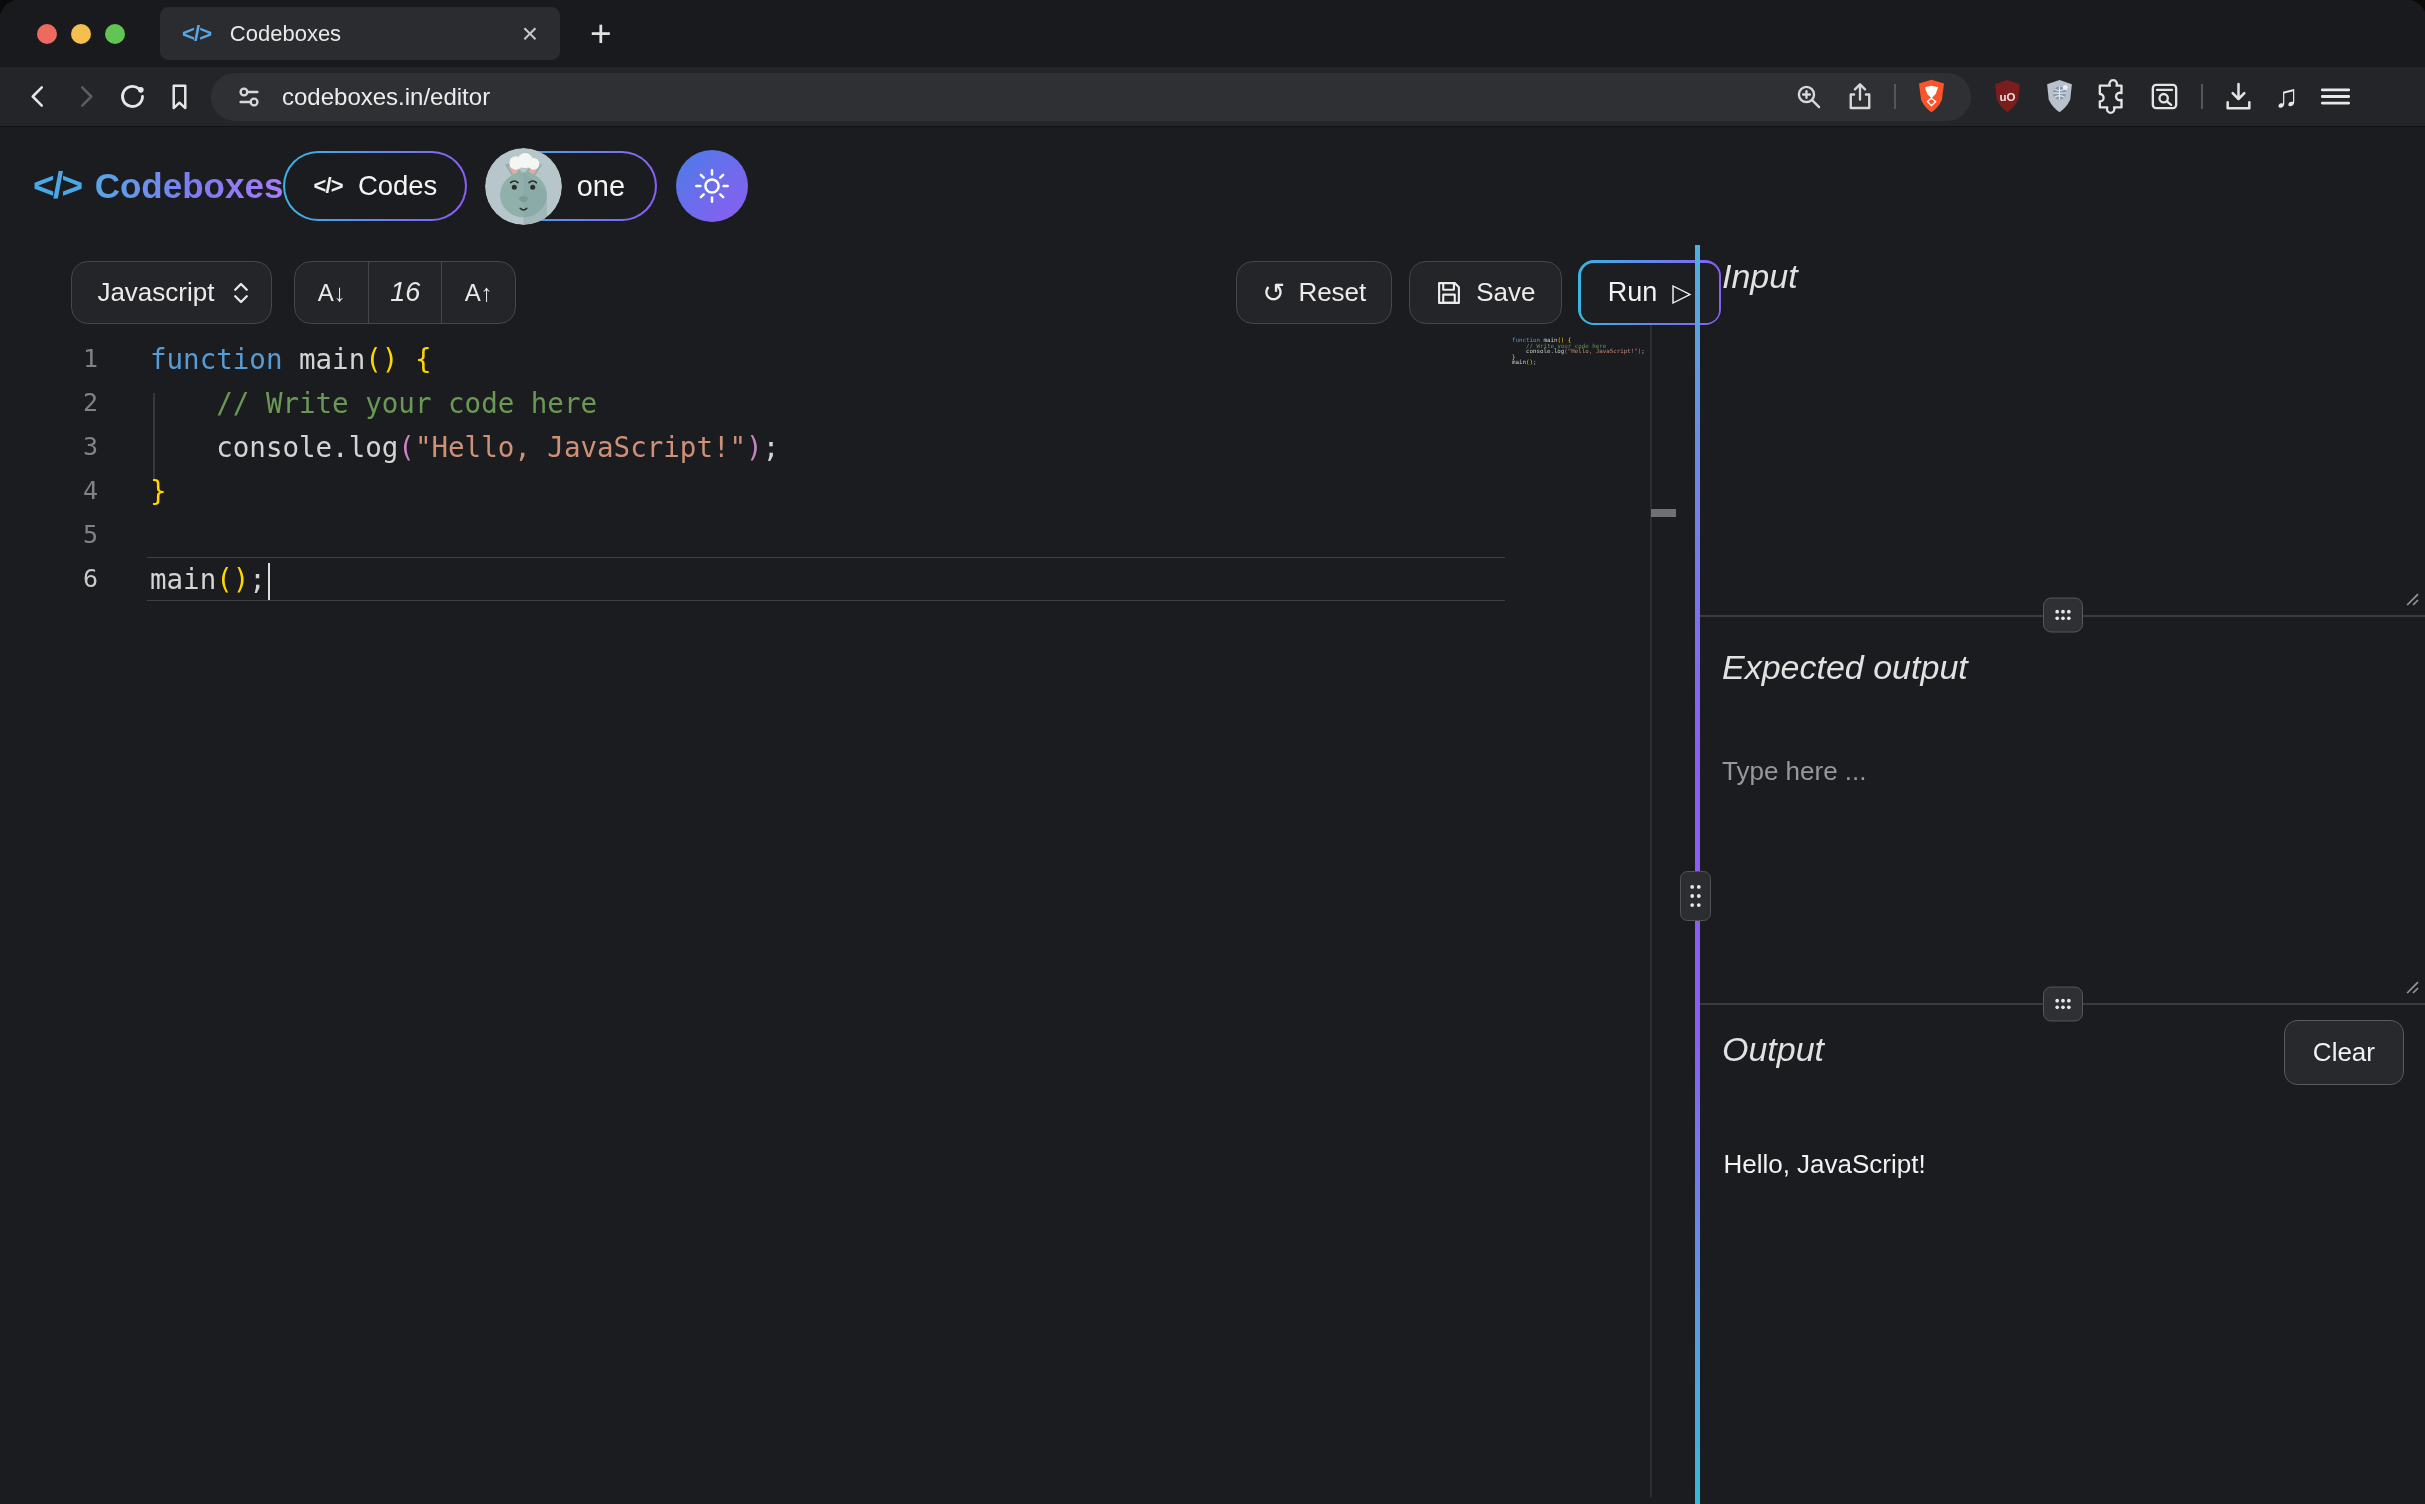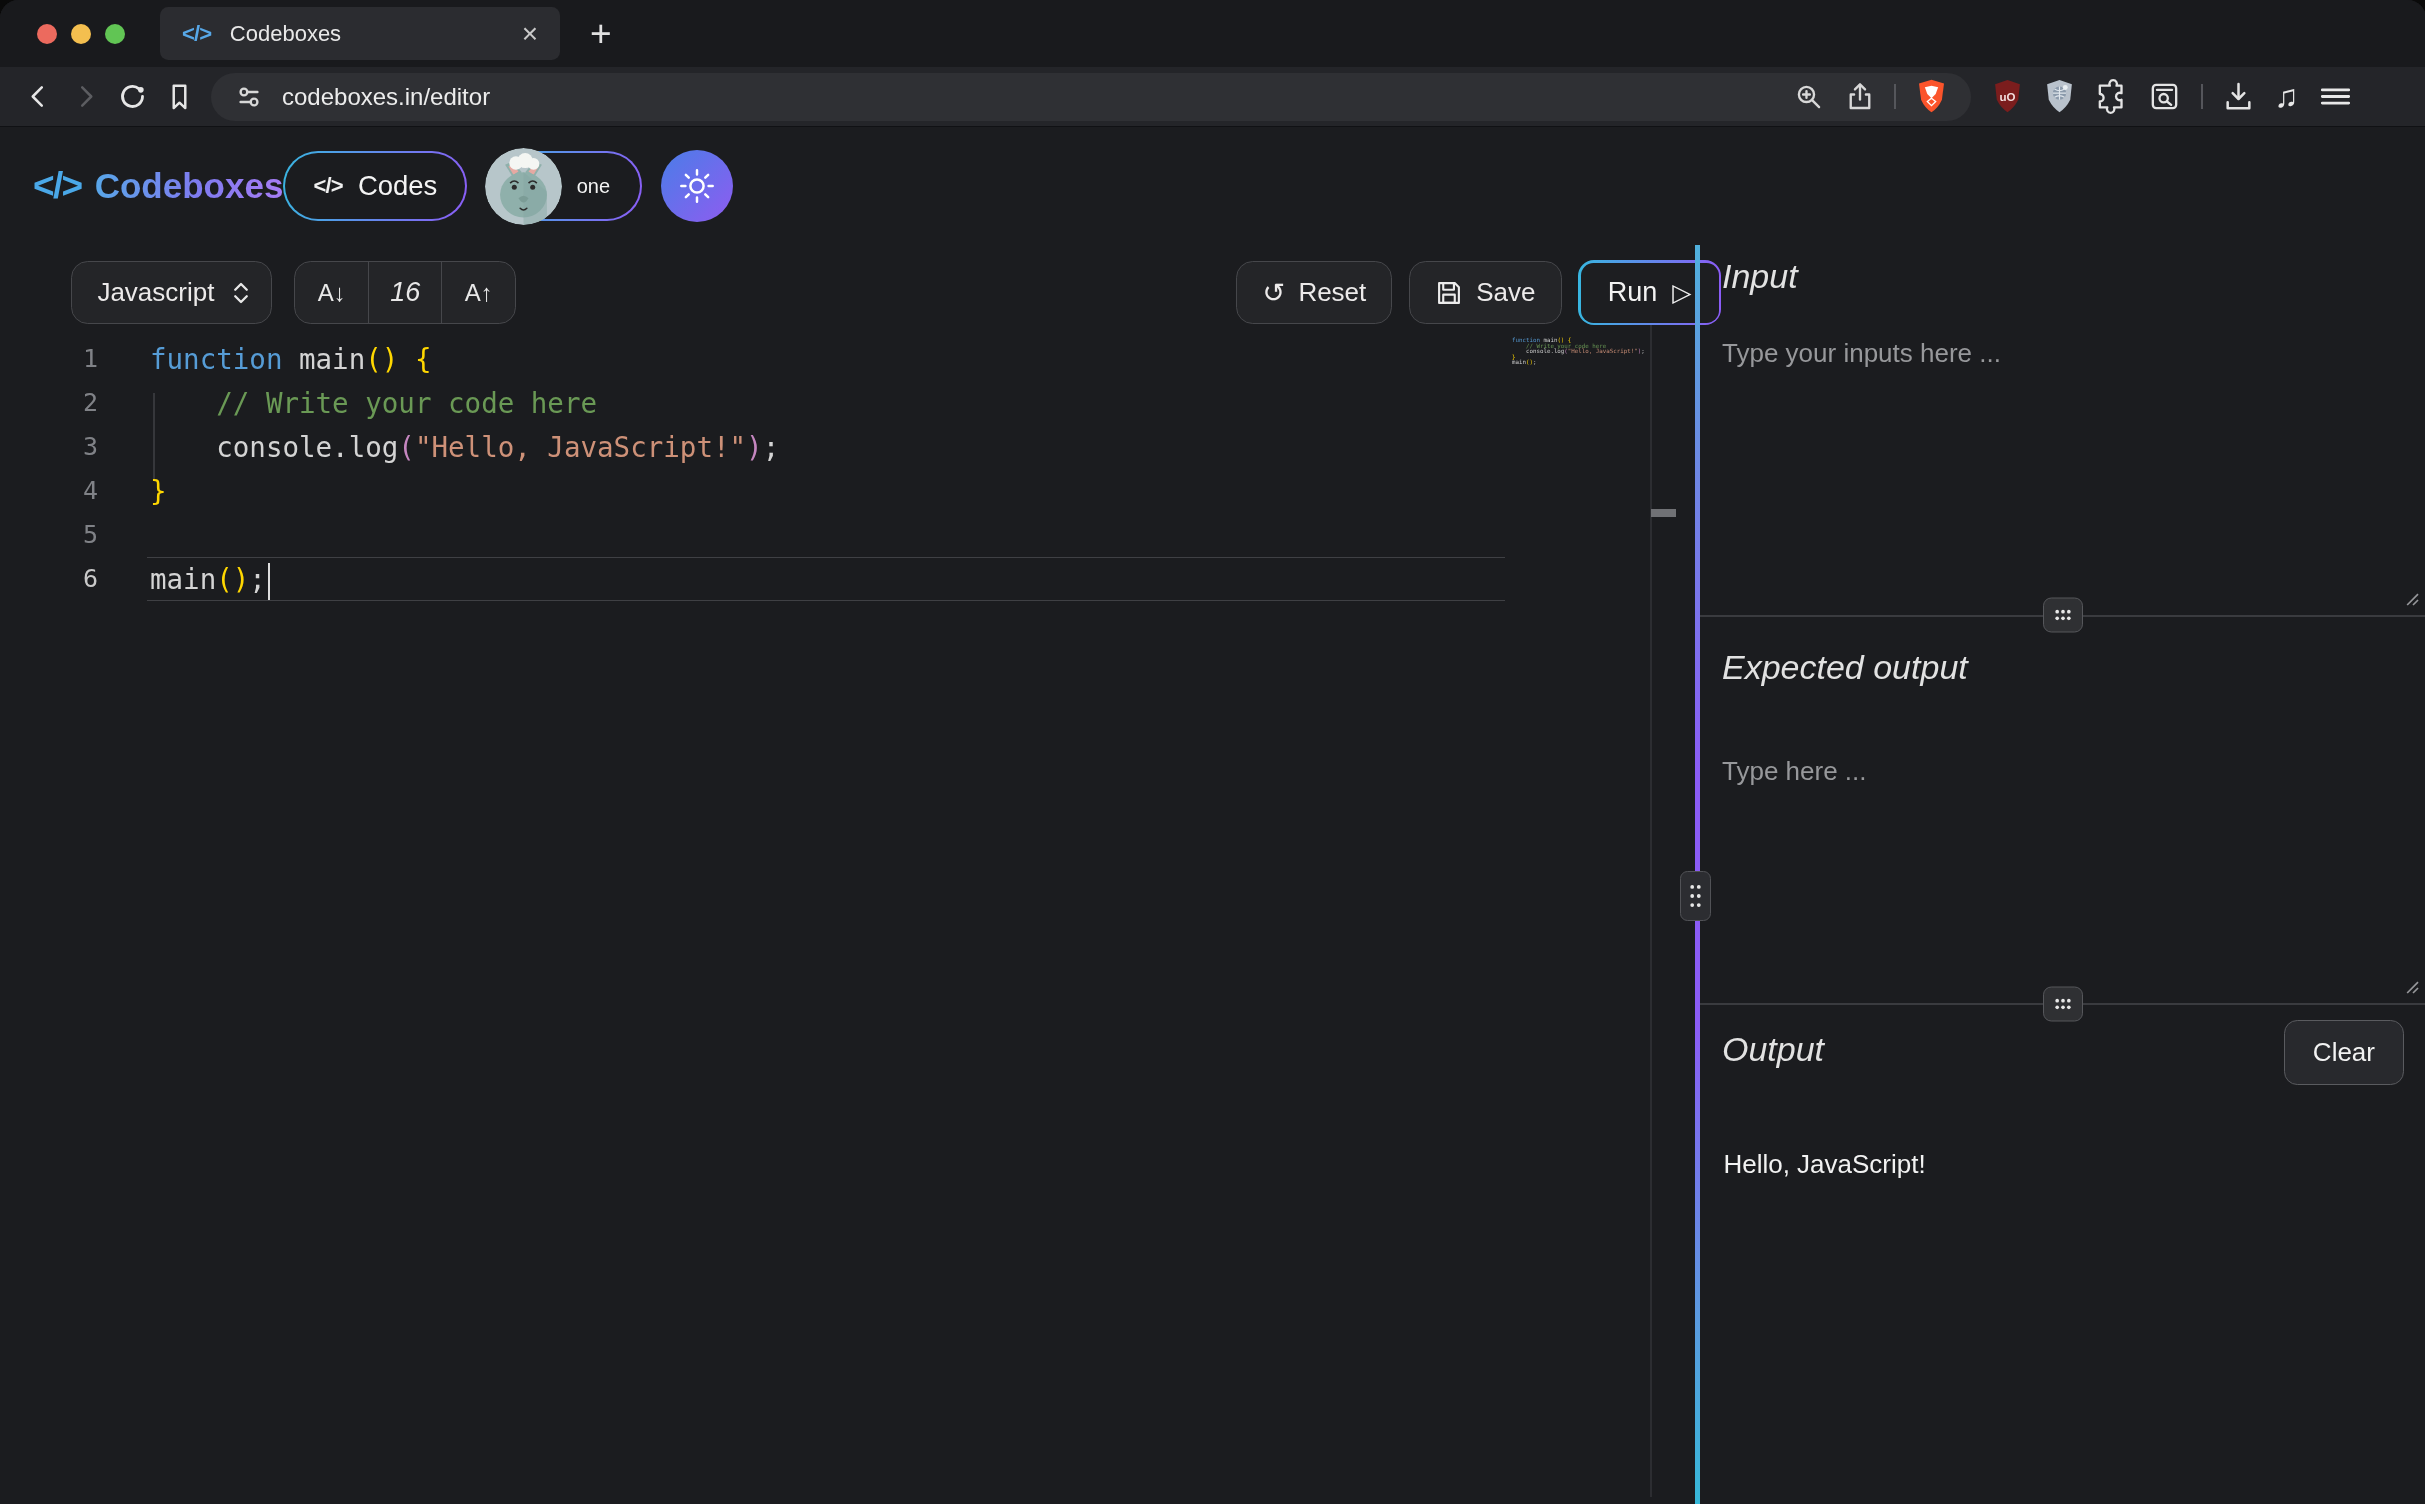--- a/index.html
+++ b/index.html
@@ -34,21 +34,21 @@
   .titlebox { flex:1; margin:0 22px; height:70px; }
   .titlebox input { width:100%; height:100%; background:#242529; border:none; outline:none; border-radius:15px; text-align:center; font-style:italic; font-size:26px; color:#e0e0e0; font-family:"Liberation Sans",sans-serif; }
   .titlebox input::placeholder { color:#9c9da0; }
   .gpill { background:linear-gradient(100deg,#38b6e0,#8b5cf6); border-radius:38px; padding:2.1px; flex:none; }
   .gpill-inner { background:#1b1c1f; border-radius:37px; height:66px; display:flex; align-items:center; padding:0 28px; gap:15px; }
   .codes-ico { color:#f0f0f0; font-size:22px; font-weight:700; letter-spacing:-0.8px; }
   .codes-label { color:#f4f4f4; font-size:27.5px; }
   .userpill { margin-left:18.4px; }
   .userpill .gpill-inner { padding:0 30px 0 0; gap:0; position:relative; }
   .avatar { width:77px; height:77px; border-radius:50%; flex:none; margin:-5px 15px -5px -3.3px; }
-  .username { color:#f4f4f4; font-size:20px; }
+  .username { color:#f4f4f4; font-size:29px; }
   .themebtn { margin-left:18.4px; width:72px; height:72px; border-radius:50%; background:linear-gradient(135deg,#4a7de8,#8e5cf0); display:flex; align-items:center; justify-content:center; flex:none; }
 
   
   .main { position:relative; height:1260px; }
 
   .edtoolbar { display:flex; align-items:center; padding:15px 25px 0 23.4px; width:1698px;margin-left:48px; }
   .pillbtn { height:63px; border:1.7px solid #46474b; border-radius:16.7px; background:#242528; display:flex; align-items:center; color:#eceaea; font-size:26px; }
   .langsel { padding:0 20px 0 25px; gap:16.7px; }
   .fsgroup { margin-left:22px; padding:0; overflow:hidden; }
   .fscell { padding:0 22.5px; height:100%; display:flex; align-items:center; font-size:24px; color:#e8e8e8; }
@@ -361,21 +361,20 @@
             <circle cx="5" cy="28" r="2.3"></circle>
             <circle cx="13" cy="28" r="2.3"></circle>
           </g>
         </svg>
     </div>
 
     <div class="rightcol">
 
       <div class="sec sec-input">
         <div class="sech">Input</div>
-        <textarea class="pta" placeholder="Type your inputs here ..." style=""></textarea>
         <svg class="resize-glyph" style="top:345px" width="16.7" height="16.7" viewBox="0 0 20 20" stroke="#96979a" stroke-width="2">
             <path d="M5 18 L18 5 M12 18 L18 12"></path>
           </svg>
       </div>
 
       <div class="hdiv" style="top:370px"></div>
       <div class="hgrip" style="top:370px">
         <svg width="20" height="15" viewBox="0 0 24 18">
             <g fill="#e8e8e8">
               <circle cx="5" cy="5" r="2.2"></circle>

